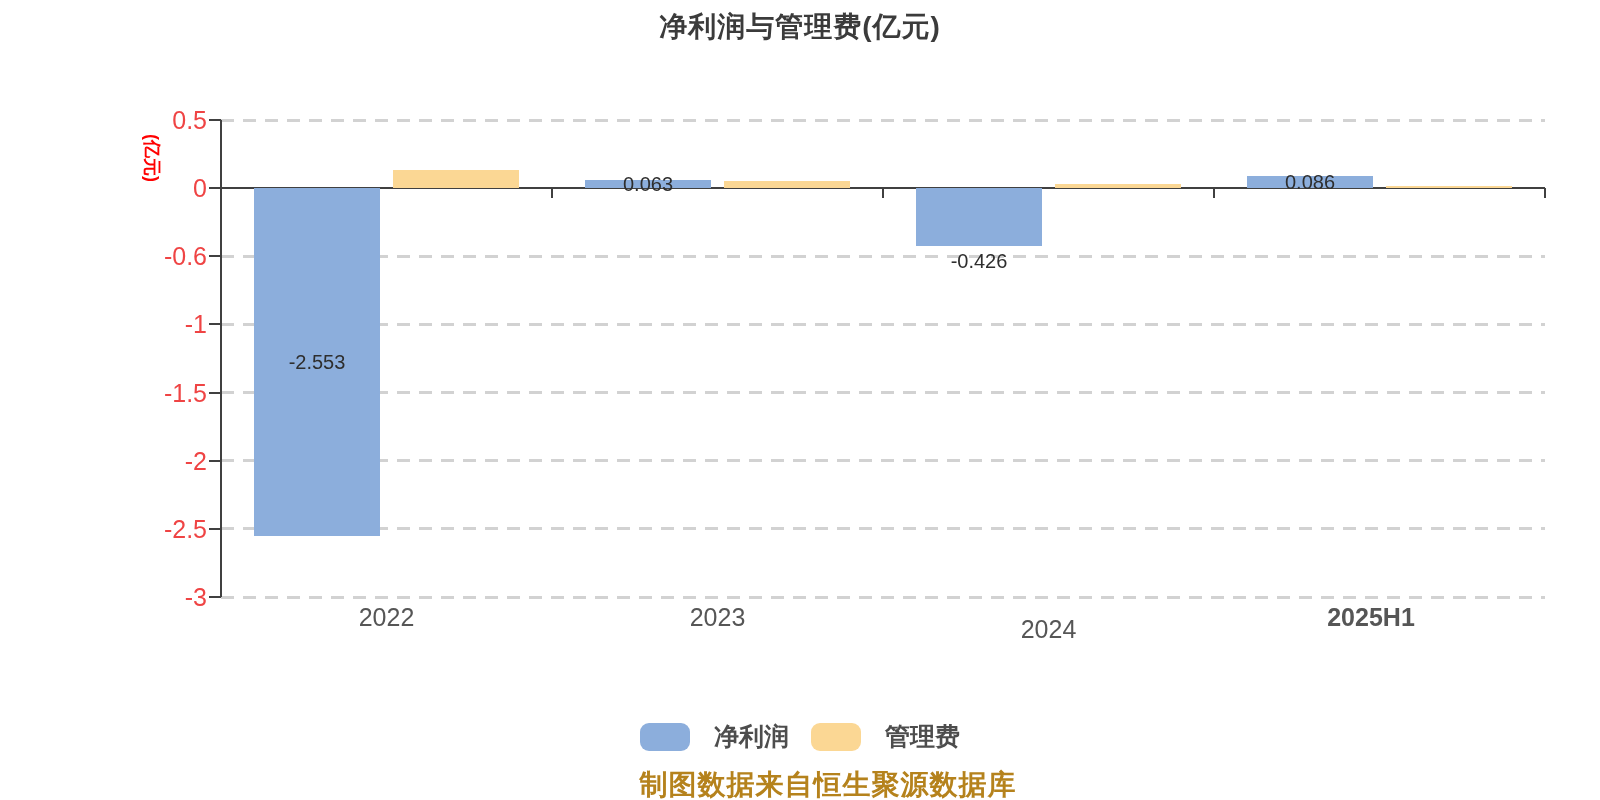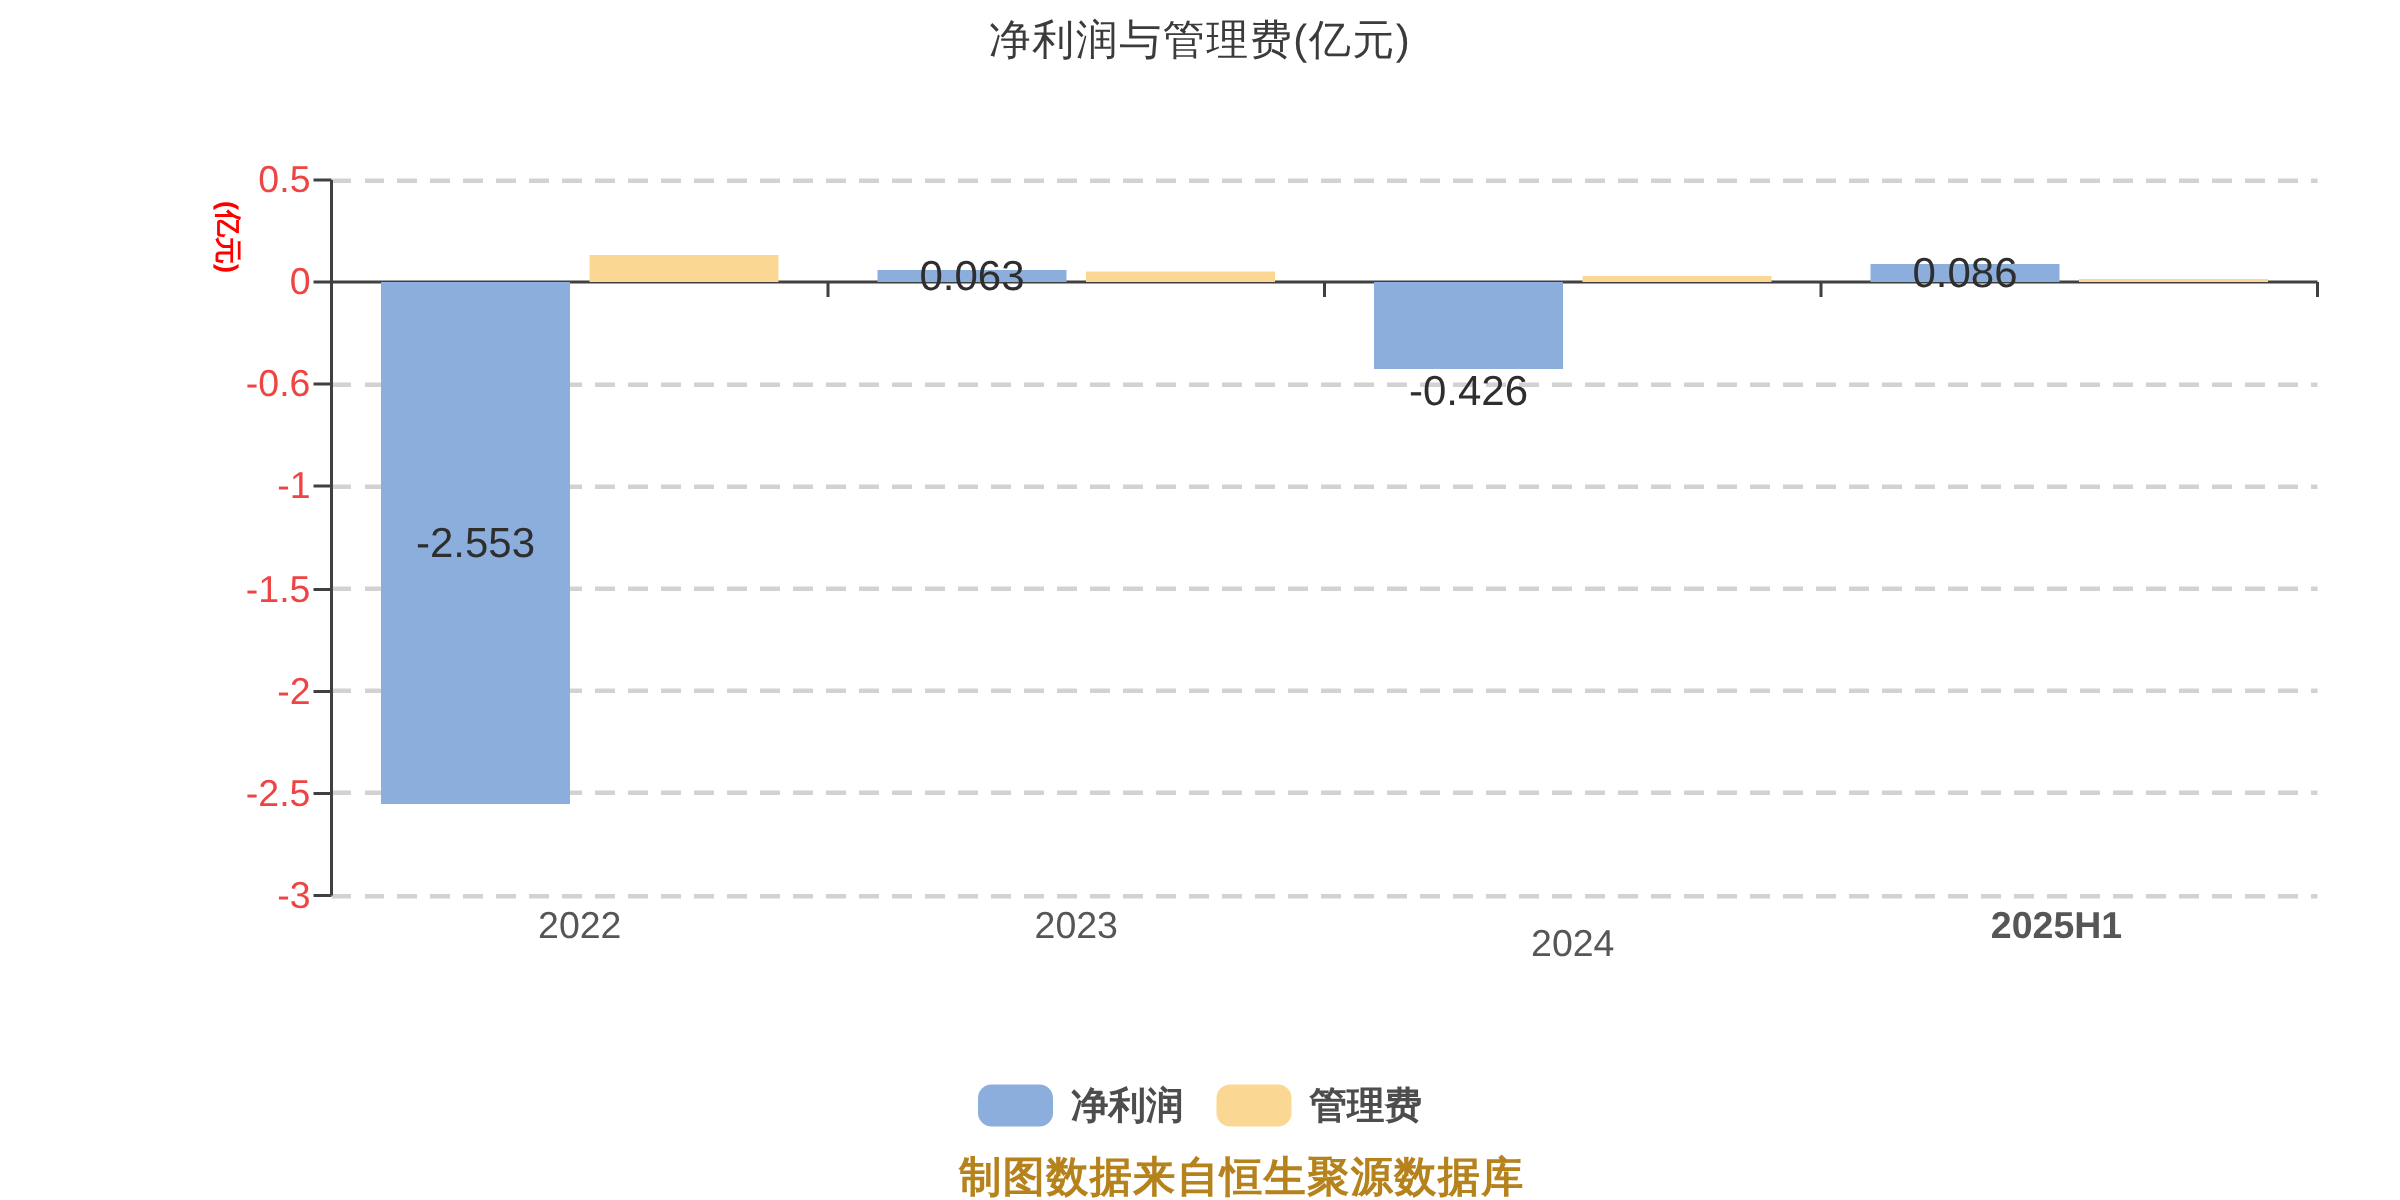--- a/index.html
+++ b/index.html
@@ -2,37 +2,37 @@
 <html><head>
 <meta charset="utf-8">
 <style>
   html,body{margin:0;padding:0;background:#ffffff;}
   .page{
     position:relative;width:1600px;height:800px;background:#ffffff;
     overflow:hidden;font-family:"Liberation Sans", sans-serif;
   }
   .chart-title{
     position:absolute;top:8px;left:0;width:1600px;text-align:center;
-    font-size:28px;font-weight:normal;color:#3B3B3B;letter-spacing:1px;
+    font-size:28px;font-weight:bold;color:#3B3B3B;letter-spacing:1px;
   }
   .y-unit-label{
     position:absolute;left:152px;top:158px;transform:translate(-50%,-50%) rotate(90deg);
     font-size:18px;font-weight:bold;color:#FF0000;white-space:nowrap;
   }
   .plot-area{position:absolute;left:0;top:0;width:1600px;height:800px;}
   .gridline{position:absolute;height:3px;
     background:repeating-linear-gradient(to right,#D2D2D2 0,#D2D2D2 13px,transparent 13px,transparent 22px);}
   .axis-line{position:absolute;background:#404040;}
   .tick-mark{position:absolute;background:#404040;}
   .y-tick-label{position:absolute;width:84px;text-align:right;font-size:25px;color:#ef4444;line-height:30px;}
   .x-tick-label{position:absolute;transform:translateX(-50%);font-size:25px;color:#565656;white-space:nowrap;}
   .bar{position:absolute;}
-  .bar-value-label{position:absolute;transform:translate(-50%,-50%);font-size:28px;color:#2E2E2E;white-space:nowrap;}
+  .bar-value-label{position:absolute;transform:translate(-50%,-50%);font-size:20px;color:#2E2E2E;white-space:nowrap;}
   .legend{position:absolute;top:720px;left:0;width:1600px;display:flex;justify-content:center;align-items:center;gap:22px;}
-  .legend-item{display:flex;align-items:center;gap:12px;}
+  .legend-item{display:flex;align-items:center;gap:24px;}
   .legend-swatch{width:50px;height:28px;border-radius:9px;}
   .legend-label{font-size:25px;font-weight:bold;color:#4D4D4D;}
   .data-source-footer{
     position:absolute;top:766px;left:0;width:1600px;text-align:center;
     font-size:28px;font-weight:bold;color:#B5821C;letter-spacing:1px;margin-left:28px;
   }
 </style>
 </head>
 <body>
 

